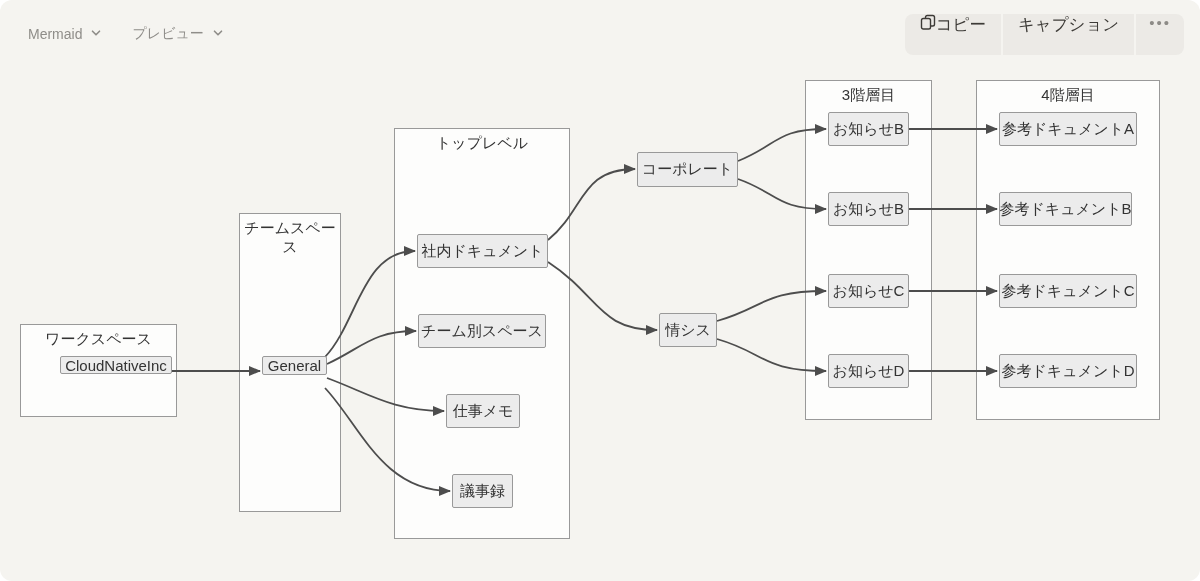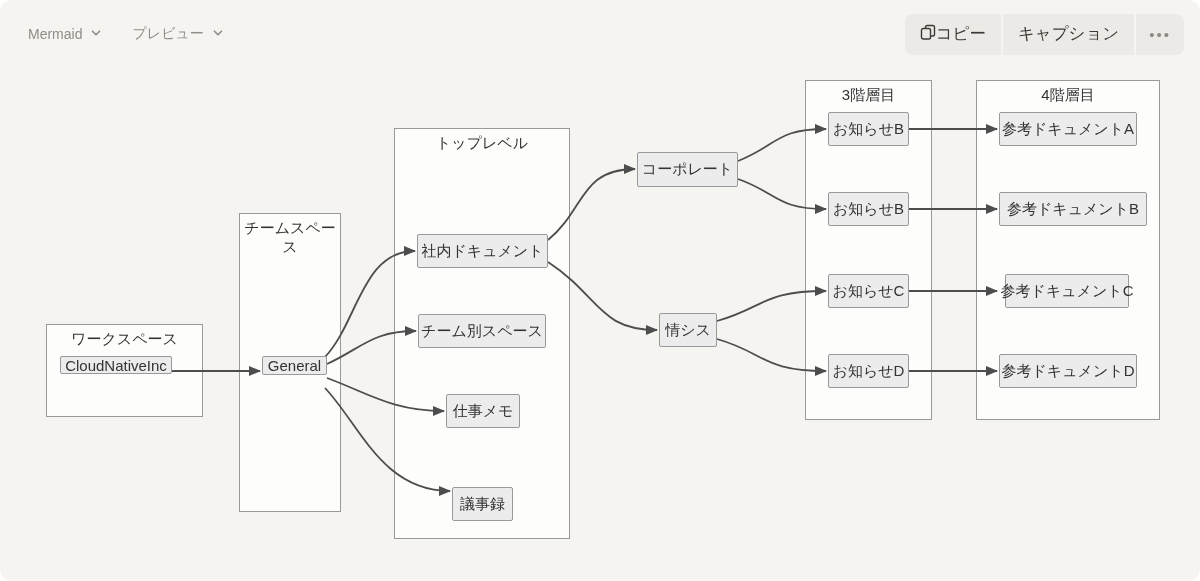--- a/index.html
+++ b/index.html
@@ -40,21 +40,21 @@
   .chev { display: inline-block; }
   .btn-group {
     margin-left: auto;
     display: flex; align-items: stretch;
     background: var(--button-bg);
     border-radius: 8px;
     overflow: hidden;
     height: 41px;
   }
   .btn {
-    display: flex; align-items: center; 
+    display: flex; 
     padding: 0 15px;
     font-size: 16.5px;
     color: var(--button-text);
     cursor: pointer;
     white-space: nowrap;
   }
   .btn + .btn { border-left: 2px solid var(--page-bg); }
   .btn.more { color: #8d8b87; font-size: 15px; letter-spacing: 2px; padding: 0 13px; }
   
   .canvas { position: absolute; inset: 0; }
@@ -109,50 +109,50 @@
           <path d="M 738 161 C 778 145 776 129 826 129" marker-end="url(#arrowhead)"></path>
           <path d="M 738 179 C 778 193 776 209 826 209" marker-end="url(#arrowhead)"></path>
           <path d="M 717 321 C 766 307 762 291 826 291" marker-end="url(#arrowhead)"></path>
           <path d="M 717 339 C 766 353 762 371 826 371" marker-end="url(#arrowhead)"></path>
           <path d="M 909 129 L 997 129" marker-end="url(#arrowhead)"></path>
           <path d="M 909 209 L 997 209" marker-end="url(#arrowhead)"></path>
           <path d="M 909 291 L 997 291" marker-end="url(#arrowhead)"></path>
           <path d="M 909 371 L 997 371" marker-end="url(#arrowhead)"></path>
         </g>
     </svg>
-  <div class="subgraph" style="left: 46px; top: 324px; width: 157px; height: 93px;">
+  <div class="subgraph" style="left: 20px; top: 324px; width: 157px; height: 93px;">
         <div class="sg-title">ワークスペース</div>
       </div>
       <div class="subgraph" style="left: 239px; top: 213px; width: 102px; height: 299px;">
         <div class="sg-title">チームスペース</div>
       </div>
       <div class="subgraph" style="left: 394px; top: 128px; width: 176px; height: 411px;">
         <div class="sg-title">トップレベル</div>
       </div>
       <div class="subgraph" style="left: 805px; top: 80px; width: 127px; height: 340px;">
         <div class="sg-title">3階層目</div>
       </div>
       <div class="subgraph" style="left: 976px; top: 80px; width: 184px; height: 340px;">
         <div class="sg-title">4階層目</div>
       </div>
       <div class="node" style="left: 60px; top: 356px; width: 112px; height: 18px;">CloudNativeInc</div>
       <div class="node" style="left: 262px; top: 356px; width: 65px; height: 19px;">General</div>
       <div class="node" style="left: 418px; top: 314px; width: 128px; height: 34px;">チーム別スペース</div>
       <div class="node" style="left: 417px; top: 234px; width: 131px; height: 34px;">社内ドキュメント</div>
       <div class="node" style="left: 446px; top: 394px; width: 74px; height: 34px;">仕事メモ</div>
-      <div class="node" style="left: 452px; top: 474px; width: 61px; height: 34px; margin-top: 13px;">議事録</div>
+      <div class="node" style="left: 452px; top: 474px; width: 61px; height: 34px;">議事録</div>
       <div class="node" style="left: 637px; top: 152px; width: 101px; height: 35px;">コーポレート</div>
       <div class="node" style="left: 659px; top: 313px; width: 58px; height: 34px;">情シス</div>
       <div class="node" style="left: 828px; top: 112px; width: 81px; height: 34px;">お知らせB</div>
       <div class="node" style="left: 828px; top: 192px; width: 81px; height: 34px;">お知らせB</div>
       <div class="node" style="left: 828px; top: 274px; width: 81px; height: 34px;">お知らせC</div>
       <div class="node" style="left: 828px; top: 354px; width: 81px; height: 34px;">お知らせD</div>
       <div class="node" style="left: 999px; top: 112px; width: 138px; height: 34px;">参考ドキュメントA</div>
-      <div class="node" style="left: 999px; top: 192px; width: 148px; height: 34px;">参考ドキュメントB</div>
-      <div class="node" style="left: 999px; top: 274px; width: 124px; height: 34px; margin-left: 6px;">参考ドキュメントC</div>
+      <div class="node" style="left: 999px; top: 192px; width: 133px; height: 34px;">参考ドキュメントB</div>
+      <div class="node" style="left: 999px; top: 274px; width: 138px; height: 34px;">参考ドキュメントC</div>
       <div class="node" style="left: 999px; top: 354px; width: 138px; height: 34px;">参考ドキュメントD</div>
     </div>
 
   <div class="topbar">
     <div class="dropdown">
       <span>Mermaid</span>
       <span class="chev">
         <svg width="12" height="12" viewBox="0 0 12 12">
             <polyline points="2.5,4.2 6,7.8 9.5,4.2" fill="none" stroke="#8f8d89" stroke-width="1.6" stroke-linecap="round" stroke-linejoin="round"></polyline>
           </svg>

